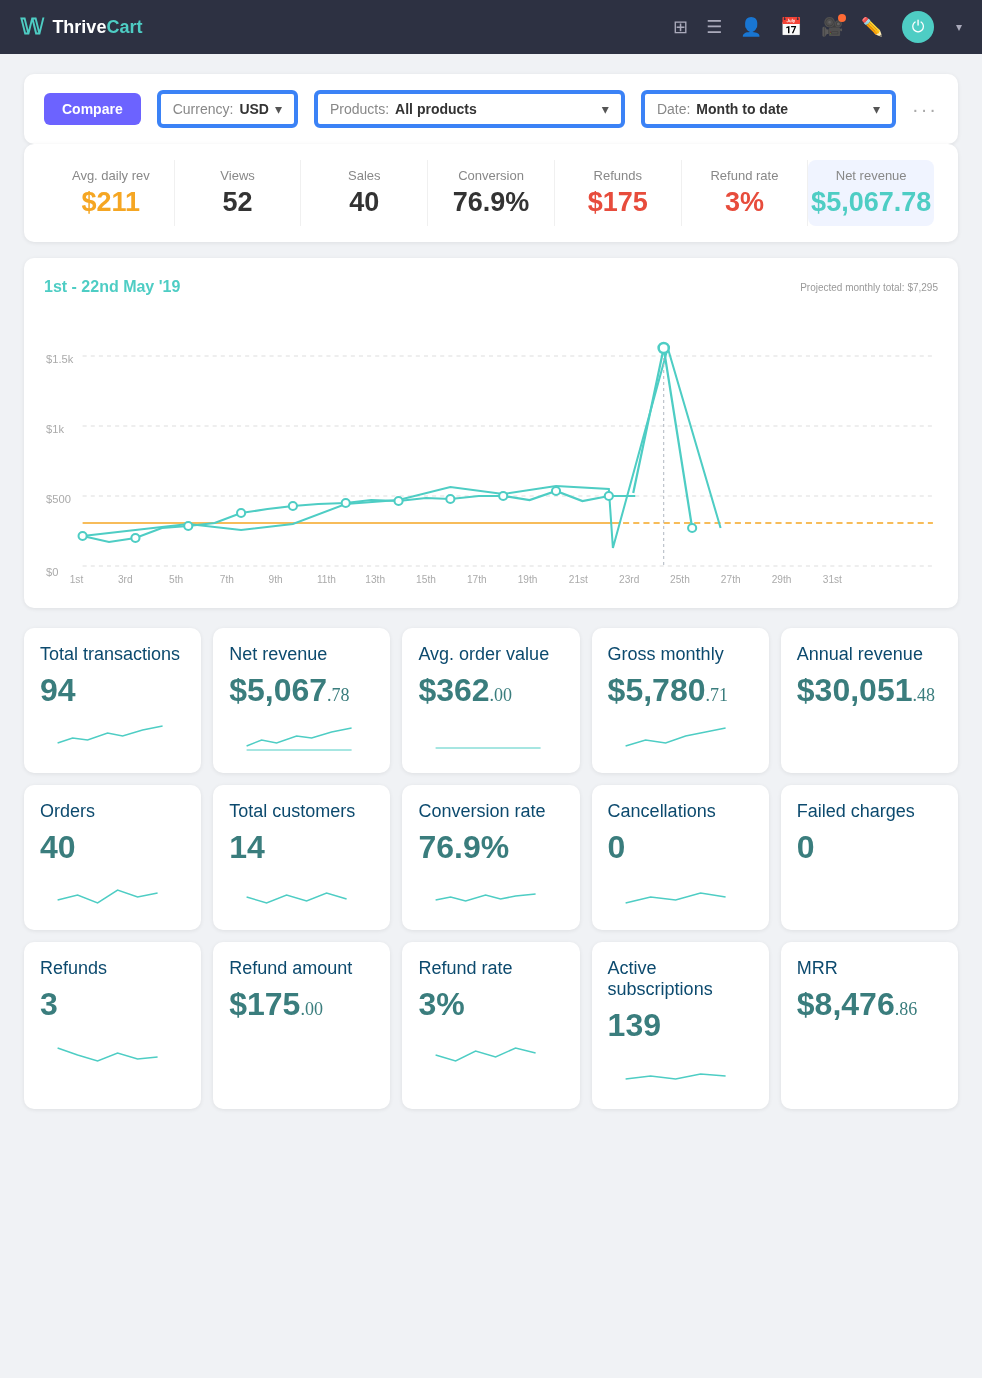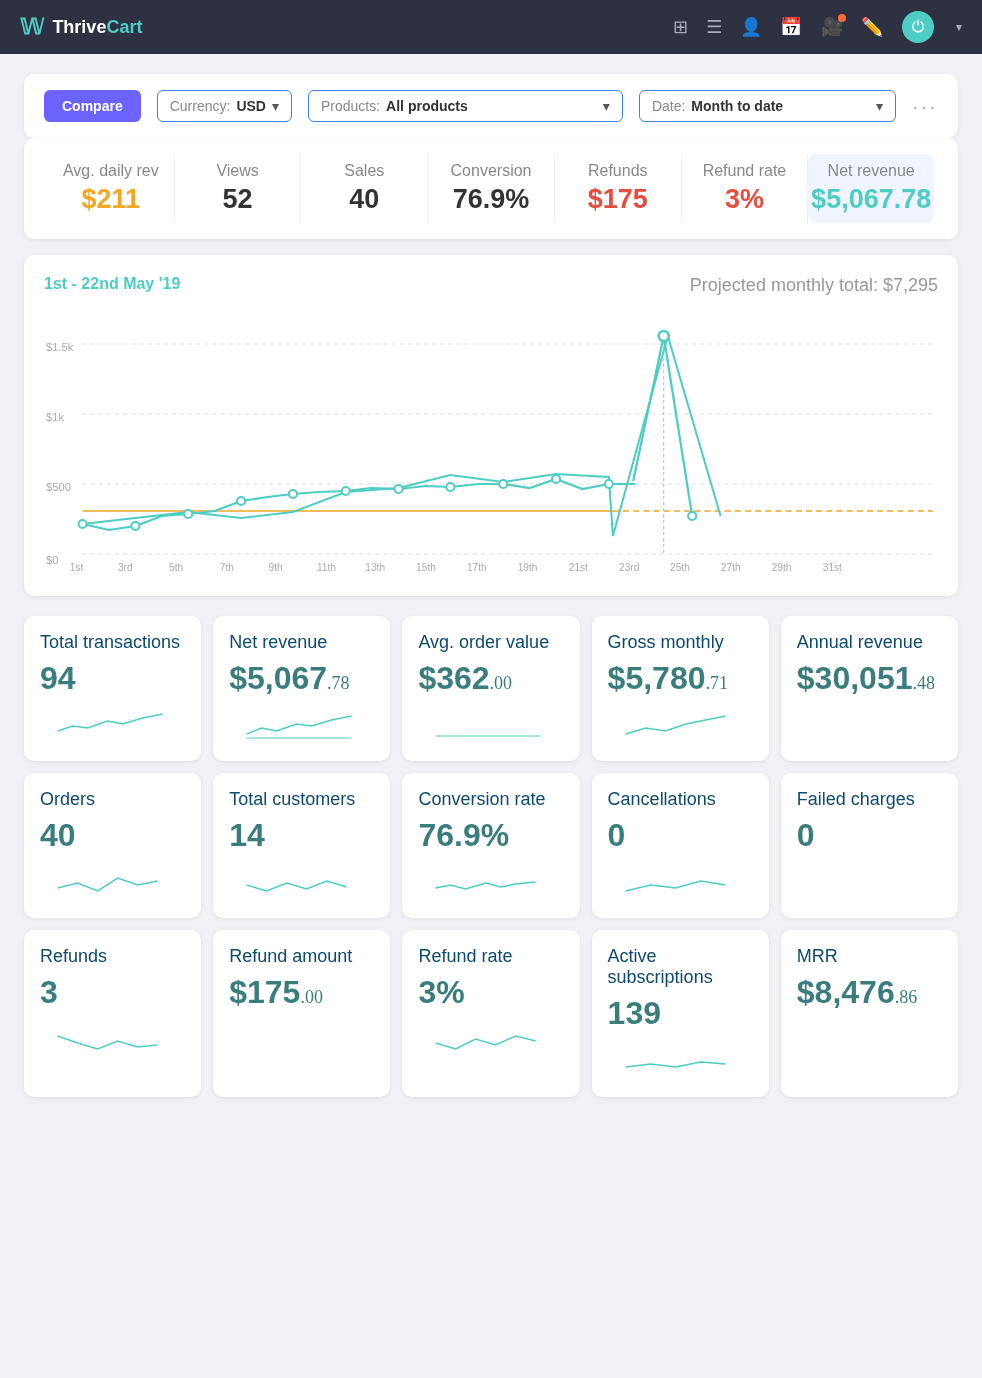--- a/index.html
+++ b/index.html
@@ -16,40 +16,40 @@
     .notif-dot { width: 8px; height: 8px; background: #ff6b35; border-radius: 50%; position: absolute; top: -2px; right: -2px; }
     .power-btn { width: 32px; height: 32px; border-radius: 50%; background: #4ecdc4; display: flex; align-items: center; justify-content: center; color: white; font-size: 16px; cursor: pointer; }
     .chevron-down { color: #aab; font-size: 12px; margin-left: 4px; }
 
     
     .content { padding: 20px 24px; max-width: 982px; margin: 0 auto; }
 
     
     .toolbar { background: white; border-radius: 10px; padding: 16px 20px; display: flex; align-items: center; gap: 16px; margin-bottom: 0; box-shadow: 0 1px 4px rgba(0,0,0,0.08); }
     .compare-btn { background: #6c63ff; color: white; border: none; border-radius: 6px; padding: 8px 18px; font-weight: 600; font-size: 14px; cursor: pointer; }
-    .toolbar-filter { display: flex; align-items: center; gap: 6px; font-size: 14px; color: #555; cursor: pointer; border: 1px solid #3b82f6; border-radius: 6px; padding: 7px 12px; }
+    .toolbar-filter { display: flex; align-items: center; gap: 6px; font-size: 14px; color: #555; cursor: pointer; border: 4px solid #3b82f6; border-radius: 6px; padding: 7px 12px; }
     .toolbar-filter-label { color: #888; }
     .toolbar-filter-value { font-weight: 600; color: #333; text-align: right; }
     .toolbar-dots { margin-left: auto; color: #aaa; font-size: 20px; cursor: pointer; letter-spacing: 2px; }
 
     
     .stats-row { background: white; border-radius: 10px; padding: 16px 24px; display: flex; gap: 0; margin-bottom: 16px; box-shadow: 0 1px 4px rgba(0,0,0,0.08); }
     .stat-item { flex: 1; text-align: center; padding: 8px 0; border-right: 1px solid #f0f0f0; }
     .stat-item:last-child { border-right: none; background: #f0f4ff; border-radius: 8px; }
-    .stat-label { font-size: 16px; color: #888; margin-bottom: 4px; }
+    .stat-label { font-size: 13px; color: #888; margin-bottom: 4px; }
     .stat-value { font-size: 27px; font-weight: 600; color: #333; }
     .stat-value.orange { color: #f5a623; }
     .stat-value.red { color: #e74c3c; }
     .stat-value.teal { color: #4ecdc4; }
 
     
     .chart-section { background: white; border-radius: 10px; padding: 20px; margin-bottom: 20px; box-shadow: 0 1px 4px rgba(0,0,0,0.08); }
-    .chart-header { display: flex; justify-content: space-between; align-items: flex-start; margin-bottom: 0; }
+    .chart-header { display: flex; justify-content: space-between; align-items: center; margin-bottom: 12px; }
     .chart-title { color: #4ecdc4; font-size: 16px; font-weight: 600; }
-    .chart-projected { color: #999; font-size: 18px; }
+    .chart-projected { color: #999; font-size: 10px; }
     .chart-container { position: relative; height: 280px; }
     .chart-svg { width: 100%; height: 100%; }
 
     
     .metrics-grid { display: grid; grid-template-columns: repeat(5, 1fr); gap: 12px; margin-bottom: 12px; }
     .metric-card { background: white; border-radius: 10px; padding: 16px; box-shadow: 0 1px 4px rgba(0,0,0,0.08); }
     .metric-label { font-size: 18px; font-weight: 400; color: #0c4a6e; margin-bottom: 8px; }
     .metric-value { font-size: 32px; font-weight: 700; color: #3a7d7d; line-height: 1.1; }
     .metric-value .small { font-size: 18px; font-weight: 400; font-family: Liberation Serif, serif; }
     .metric-sparkline { margin-top: 10px; }

